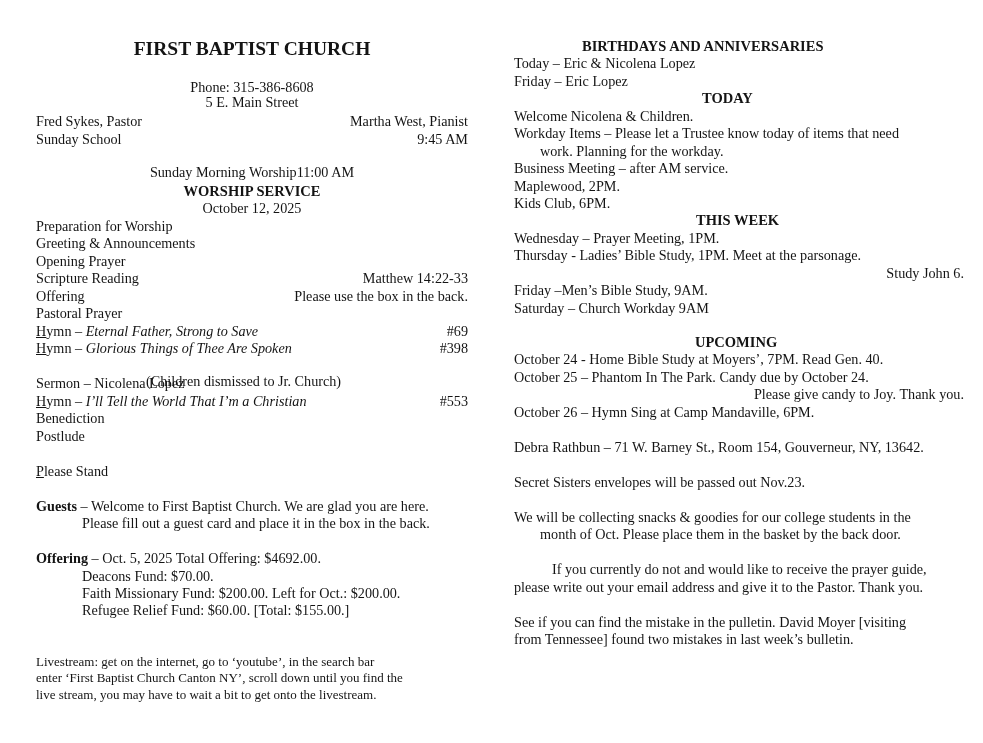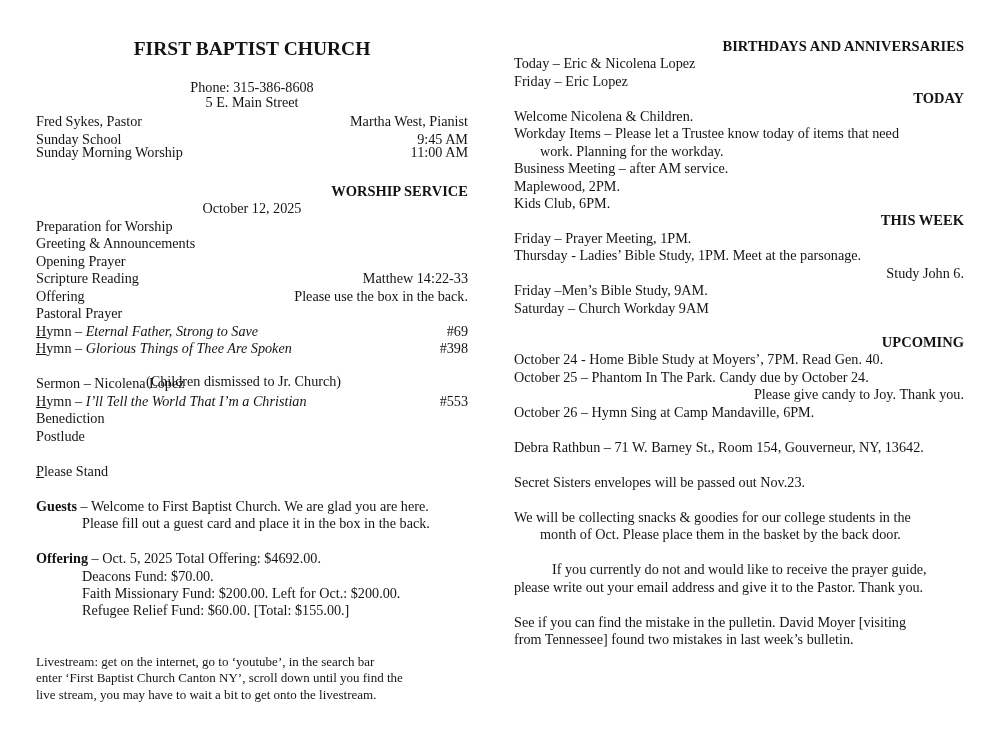--- a/index.html
+++ b/index.html
@@ -8,21 +8,21 @@
   .col { position:absolute; top:0; }
   .left { left:36px; width:432px; }
   .right { left:514px; width:450px; }
   .line { position:absolute; left:0; right:0; white-space:nowrap; line-height:17px; }
   .center { text-align:center; }
   .row { display:flex; justify-content:space-between; }
   .b { font-weight:bold; }
   .i { font-style:italic; }
   .u { text-decoration:underline; }
   .title { font-size:19.5px; font-weight:bold; line-height:22px; }
-  .head { font-weight:bold; font-size:14.5px;text-align:right; }
+  .head { font-weight:bold; font-size:14.5px; }
   .small { font-size:13px; line-height:16.5px; }
   .ind1 { padding-left:30px;text-align:right; }
   .ind2 { padding-left:46px; }
   .indw { padding-left:26px; }
   .indc { padding-left:110px; }
   .num { width:60px; text-align:right; }
 </style>
 </head>
 <body>
 
@@ -32,21 +32,21 @@
   <div class="line center" style="top:79px;">Phone: 315-386-8608</div>
 
   <div class="line row" style="top:113px;">
     <span>Fred Sykes, Pastor</span>
     <span>Martha West, Pianist</span>
   </div>
   <div class="line row" style="top:131px;">
     <span>Sunday School</span>
     <span>9:45 AM</span>
   </div>
-  <div class="line row" style="top:144px;">
+  <div class="line row" style="top:164px;justify-content:center;">
     <span>Sunday Morning Worship</span>
     <span>11:00 AM</span>
   </div>
 
   <div class="line center head" style="top:183px;">WORSHIP SERVICE</div>
   <div class="line center" style="top:200px;">October 12, 2025</div>
 
   <div class="line" style="top:218px;">Preparation for Worship</div>
   <div class="line" style="top:235px;">Greeting &amp; Announcements</div>
   <div class="line" style="top:253px;">Opening Prayer</div>
@@ -90,30 +90,30 @@
   <div class="line small" style="top:654px;">Livestream:  get on the internet, go to ‘youtube’, in the search bar</div>
   <div class="line small" style="top:670px;">enter ‘First Baptist Church Canton NY’, scroll down until you find the</div>
   <div class="line small" style="top:687px;">live stream, you may have to wait a bit to get onto the livestream.</div>
 </div>
 
 <div class="col right">
   <div class="line head" style="top:38px; left:68px;">BIRTHDAYS AND ANNIVERSARIES</div>
   <div class="line" style="top:55px;">Today – Eric &amp; Nicolena Lopez</div>
   <div class="line" style="top:73px;">Friday – Eric Lopez</div>
 
-  <div class="line head" style="top:90px; left:197px;">TODAY</div>
+  <div class="line head" style="top:90px; left:188px;">TODAY</div>
   <div class="line" style="top:108px;">Welcome Nicolena &amp; Children.</div>
   <div class="line" style="top:125px;">Workday Items – Please let a Trustee know today of items that need</div>
   <div class="line indw" style="top:143px;">work.  Planning for the workday.</div>
   <div class="line" style="top:160px;">Business Meeting – after AM service.</div>
   <div class="line" style="top:178px;">Maplewood, 2PM.</div>
   <div class="line" style="top:195px;">Kids Club, 6PM.</div>
 
   <div class="line head" style="top:212px; left:182px;">THIS WEEK</div>
-  <div class="line" style="top:230px;">Friday – Prayer Meeting, 1PM.</div>
+  <div class="line" style="top:230px;">Wednesday – Prayer Meeting, 1PM.</div>
   <div class="line" style="top:247px;">Thursday - Ladies’ Bible Study, 1PM. Meet at the parsonage.</div>
   <div class="line ind1" style="top:265px;">Study John 6.</div>
   <div class="line" style="top:282px;">Friday –Men’s Bible Study, 9AM.</div>
   <div class="line" style="top:300px;">Saturday – Church Workday 9AM</div>
 
   <div class="line head" style="top:334px; left:181px;">UPCOMING</div>
   <div class="line" style="top:351px;">October 24 - Home Bible Study at Moyers’, 7PM. Read Gen. 40.</div>
   <div class="line" style="top:369px;">October 25 – Phantom In The Park. Candy due by October 24.</div>
   <div class="line ind1" style="top:386px;">Please give candy to Joy. Thank you.</div>
   <div class="line" style="top:404px;">October 26 – Hymn Sing at Camp Mandaville, 6PM.</div>

